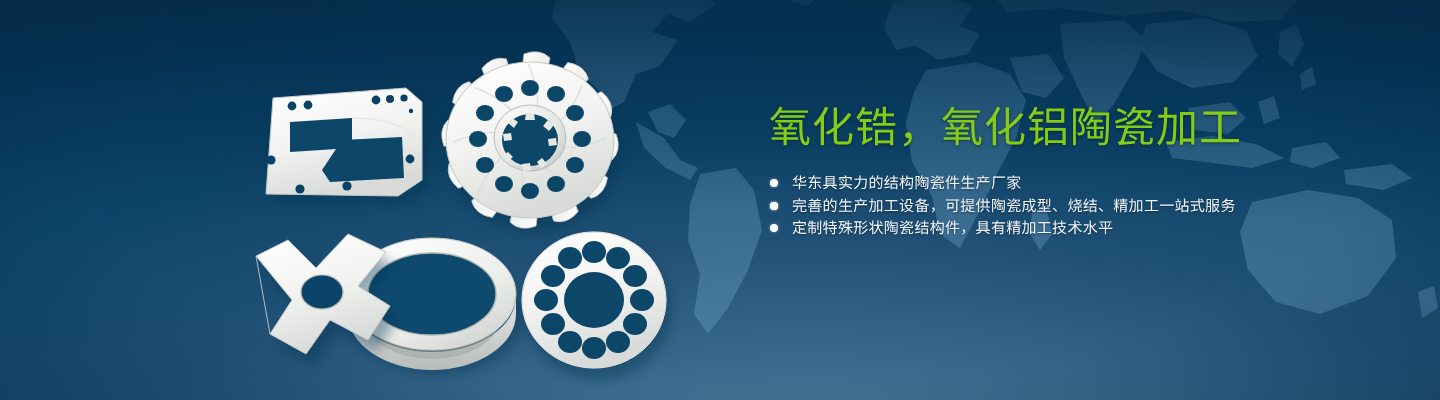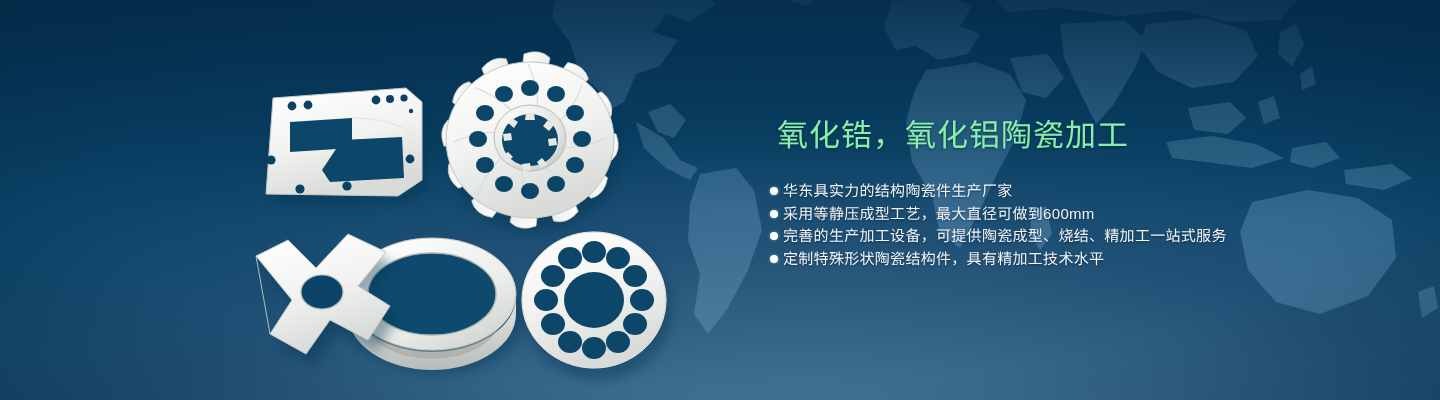--- a/index.html
+++ b/index.html
@@ -42,37 +42,37 @@
   }
   .map svg{display:block;width:100%;height:100%;}
 
   
   .copy{
     position:absolute;
     left:765px;top:104px;
     width:560px;
   }
   .headline{
-    margin:12px;
-    font-size:31px;
+    margin:4px;
+    font-size:42px;
     line-height:40px;
     font-weight:400;
     letter-spacing:1px;
-    color:#86efac;
+    color:#84cc16;
     text-shadow:0 1px 3px rgba(0,20,40,.55);
     white-space:nowrap;
   }
   .bullets{
     list-style:none;
     margin:27px 0 0 0;
     padding:0 0 0 5px;
   }
   .bullets li{
     position:relative;
-    padding-left:13px;
+    padding-left:22px;
     margin-bottom:6.5px;
     font-size:15px;
     line-height:16px;
     color:#f2f6fa;
     letter-spacing:.3px;
     white-space:nowrap;
     text-shadow:0 1px 2px rgba(0,18,36,.5);
   }
   .bullets li .dot{
     position:absolute;
@@ -301,21 +301,20 @@
   <div class="copy">
     <h1 class="headline">氧化锆，氧化铝陶瓷加工</h1>
 
     <ul class="bullets">
       <li>
         <span class="dot"></span>
         <span>华东具实力的结构陶瓷件生产厂家</span>
       </li>
       <li>
         <span class="dot"></span>
-        <span>采用等静压成型工艺，最大直径可做到600mm</span>
       </li>
       <li>
         <span class="dot"></span>
         <span>完善的生产加工设备，可提供陶瓷成型、烧结、精加工一站式服务</span>
       </li>
       <li>
         <span class="dot"></span>
         <span>定制特殊形状陶瓷结构件，具有精加工技术水平</span>
       </li>
     </ul>

